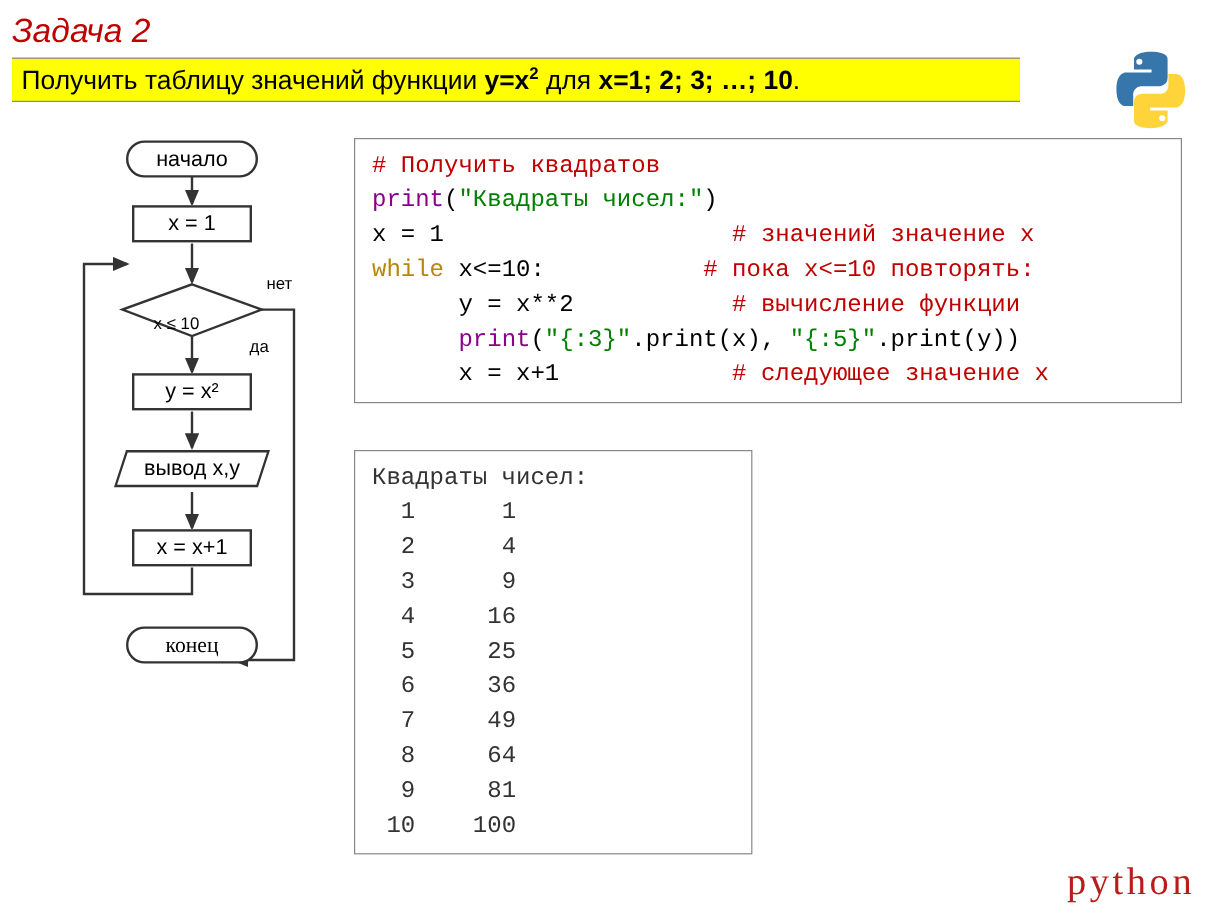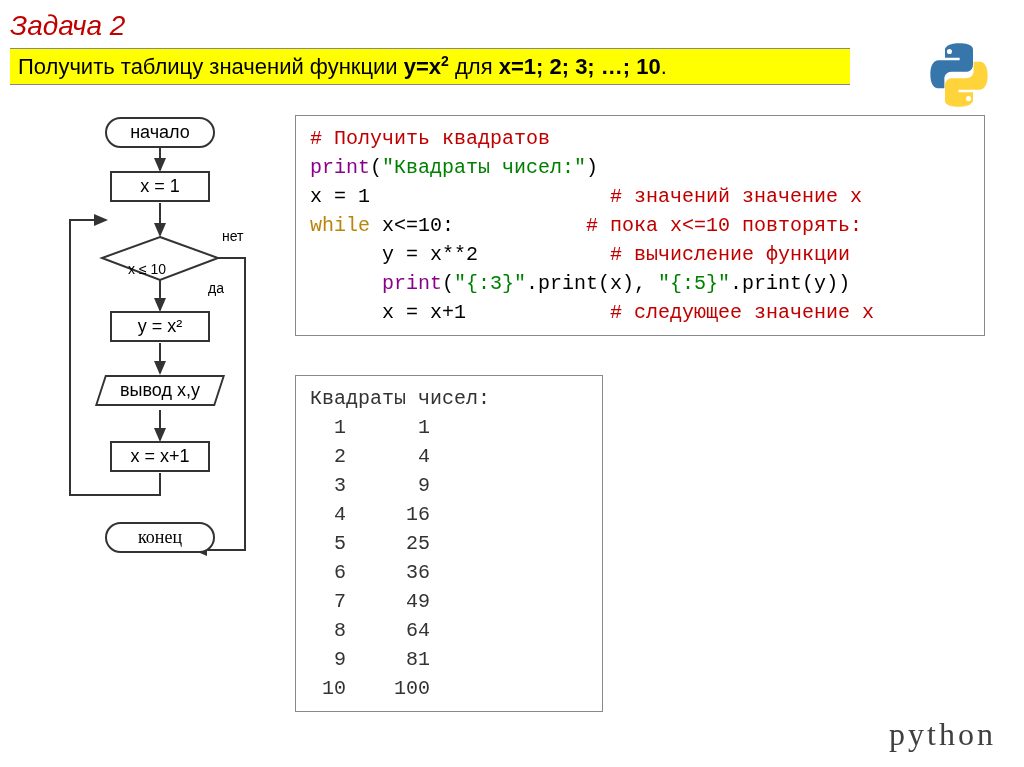--- a/index.html
+++ b/index.html
@@ -81,30 +81,30 @@
     line-height: 1.45;
     white-space: pre;
     background: #fff;
   }
   .code-box .c-comment { color: #c00000; }
   .code-box .c-kw { color: #b8860b; text-align: center; }
   .code-box .c-fn { color: #8b008b; margin-top: 36px; }
   .code-box .c-str { color: #008000; }
   .code-box .c-txt { color: #000; }
   .code1 { left: 295px; top: 0px; width: 690px; }
-  .code2 { left: 295px; top: 260px; width: 308px; color: #333; }
+  .code2 { left: 295px; top: 260px; width: 332px; color: #333; }
 
   .python-text {
     position: absolute;
     right: 28px;
     bottom: 14px;
     font-family: Georgia, "Times New Roman", serif;
     font-size: 32px;
     letter-spacing: 3px;
-    color: #404040;
+    color: #b91c1c;
   }
 </style>
 </head>
 <body>
 
 <div class="header-area">
   <div class="title">Задача 2</div>
   <div class="task-bar">
     <span>Получить таблицу значений функции </span><b><span>y=x</span><sup>2</sup></b><span> для </span><b>x=1; 2; 3; …; 10</b><span>.</span>
   </div>

